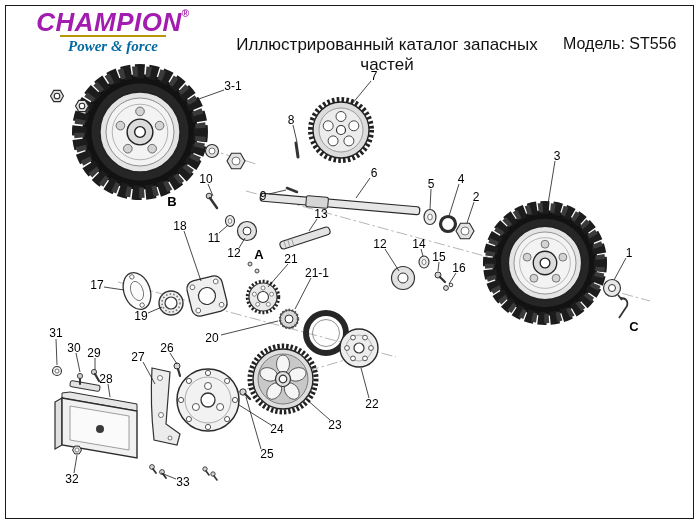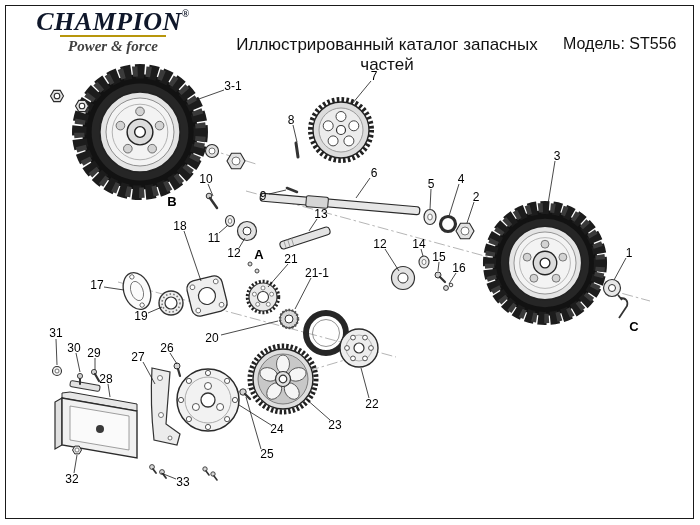--- a/index.html
+++ b/index.html
@@ -1,26 +1,26 @@
 <!DOCTYPE html>
 <html><head>
 <meta charset="utf-8">
 <style>
   *{margin:0;padding:0;box-sizing:border-box;}
   html,body{width:700px;height:525px;background:#fff;}
   #page{position:relative;width:700px;height:525px;background:#fff;overflow:hidden;
         font-family:"Liberation Sans",sans-serif;color:#111;}
   .frame{position:absolute;left:5px;top:5px;width:689px;height:514px;border:1.6px solid #1a1a1a;}
   .logo{position:absolute;left:28px;top:9px;width:170px;text-align:center;}
-  .brand{font-family:Liberation Serif, serif;font-style:italic;font-weight:bold;
-         font-size:26px;letter-spacing:.5px;color:#0f172a;line-height:1;}
+  .brand{font-family:Liberation Sans, sans-serif;font-style:italic;font-weight:bold;
+         font-size:26px;letter-spacing:.5px;color:#a21caf;line-height:1;}
   .reg{font-size:10px;vertical-align:top;font-style:normal;}
   .tagline{display:inline-block;border-top:2.5px solid #b8960c;padding:1px 8px 0 8px;
            font-family:"Liberation Serif",serif;font-style:italic;font-weight:bold;
-           font-size:15px;color:#404040;line-height:1.1;}
+           font-size:15px;color:#0369a1;line-height:1.1;}
   .title{position:absolute;left:212px;top:35px;width:350px;text-align:center;font-size:17px;}
   .model{position:absolute;left:563px;top:35px;font-size:16px;}
   svg#diagram{position:absolute;left:0;top:0;}
   .callout{font:12px "Liberation Sans",sans-serif;fill:#000;text-anchor:middle;dominant-baseline:central;}
   .callout.ref{font-weight:bold;font-size:13px;}
   .leader{stroke:#1a1a1a;stroke-width:0.8;}
 </style>
 </head>
 <body>
 

